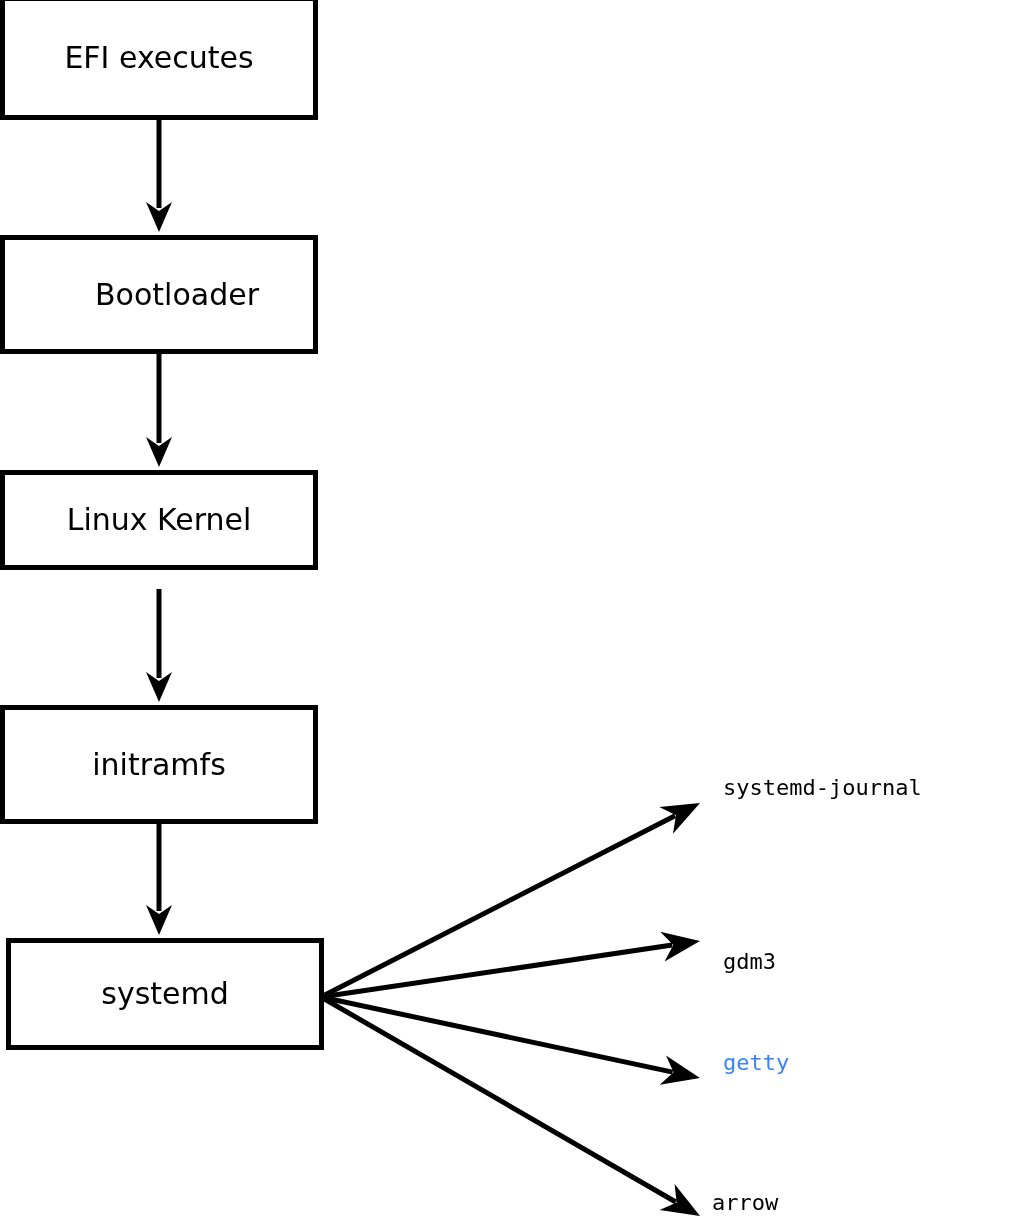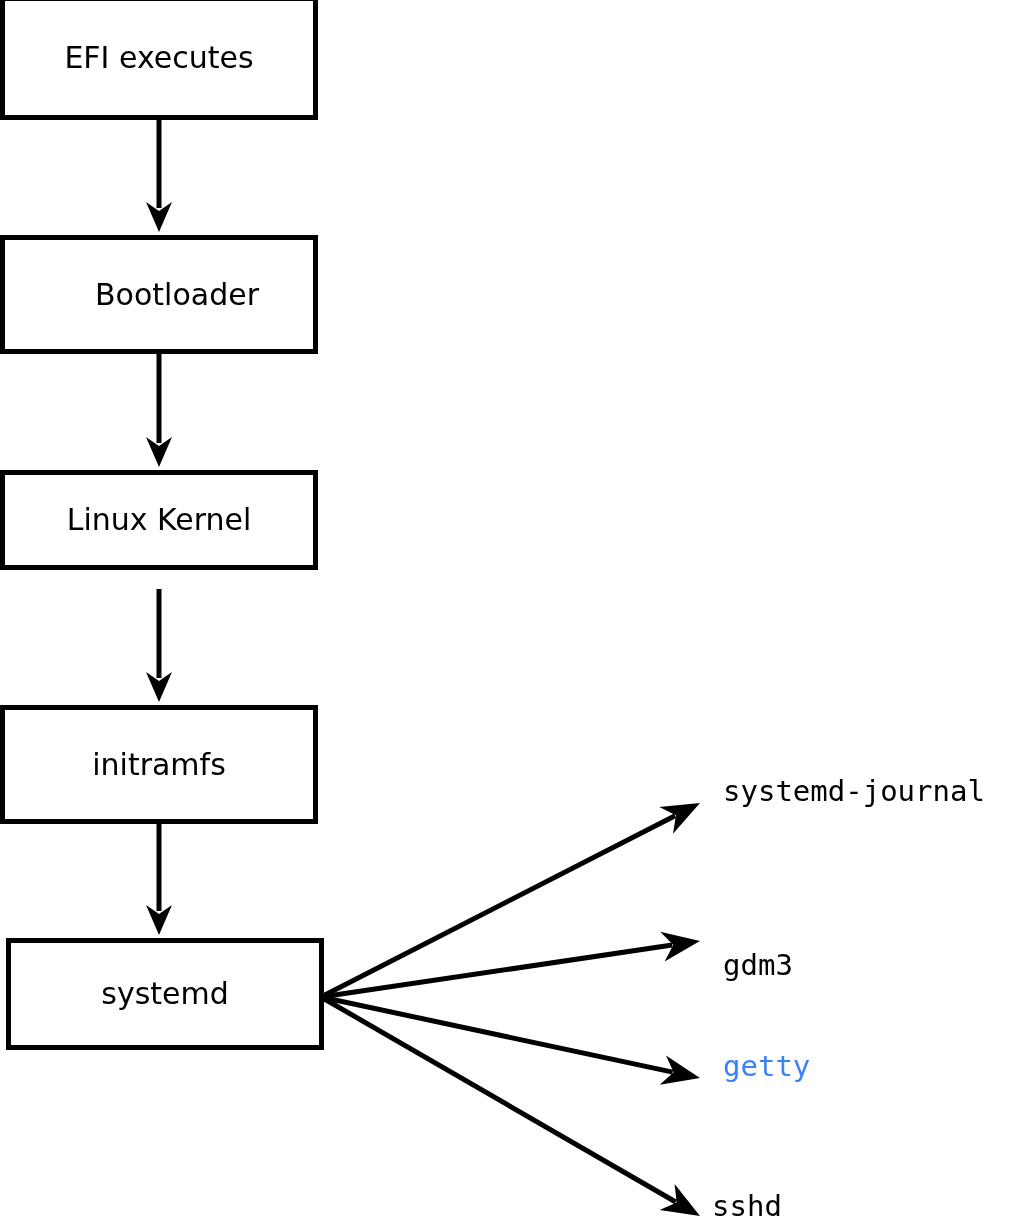--- a/index.html
+++ b/index.html
@@ -38,21 +38,21 @@
     position: absolute;
     font-family: "DejaVu Sans", sans-serif;
     font-size: 27px;
     line-height: 1;
     color: #000000;
     white-space: nowrap;
   }
   .proc-label {
     position: absolute;
     font-family: "DejaVu Sans Mono", monospace;
-    font-size: 29px;
+    font-size: 22px;
     line-height: 1;
     color: #000000;
     white-space: nowrap;
   }
   svg.arrows {
     position: absolute;
     left: 0;
     top: 0;
     width: 1023px;
     height: 1230px;
@@ -103,16 +103,16 @@
       <div class="stage-box" style="left: 6px; top: 938px; width: 318px; height: 112px; border-width: 5px; border-color: rgb(0, 0, 0); background: rgb(255, 255, 255);">
         <span class="stage-label" style="color: rgb(0, 0, 0);">systemd</span>
       </div>
     </div>
 
 
   <div id="service-labels">
       <div class="proc-label" style="left: 723px; top: 777px; color: rgb(0, 0, 0);">systemd-journal</div>
       <div class="proc-label" style="left: 723px; top: 951px; color: rgb(0, 0, 0);">gdm3</div>
       <div class="proc-label" style="left: 723px; top: 1052px; color: #3b82f6;">getty</div>
-      <div class="proc-label" style="left: 712px; top: 1192px; color: rgb(0, 0, 0);">sshd</div>
+      <div class="proc-label" style="left: 712px; top: 1192px; color: rgb(0, 0, 0);">arrow</div>
     </div>
 
 </div>
 
 </body></html>

